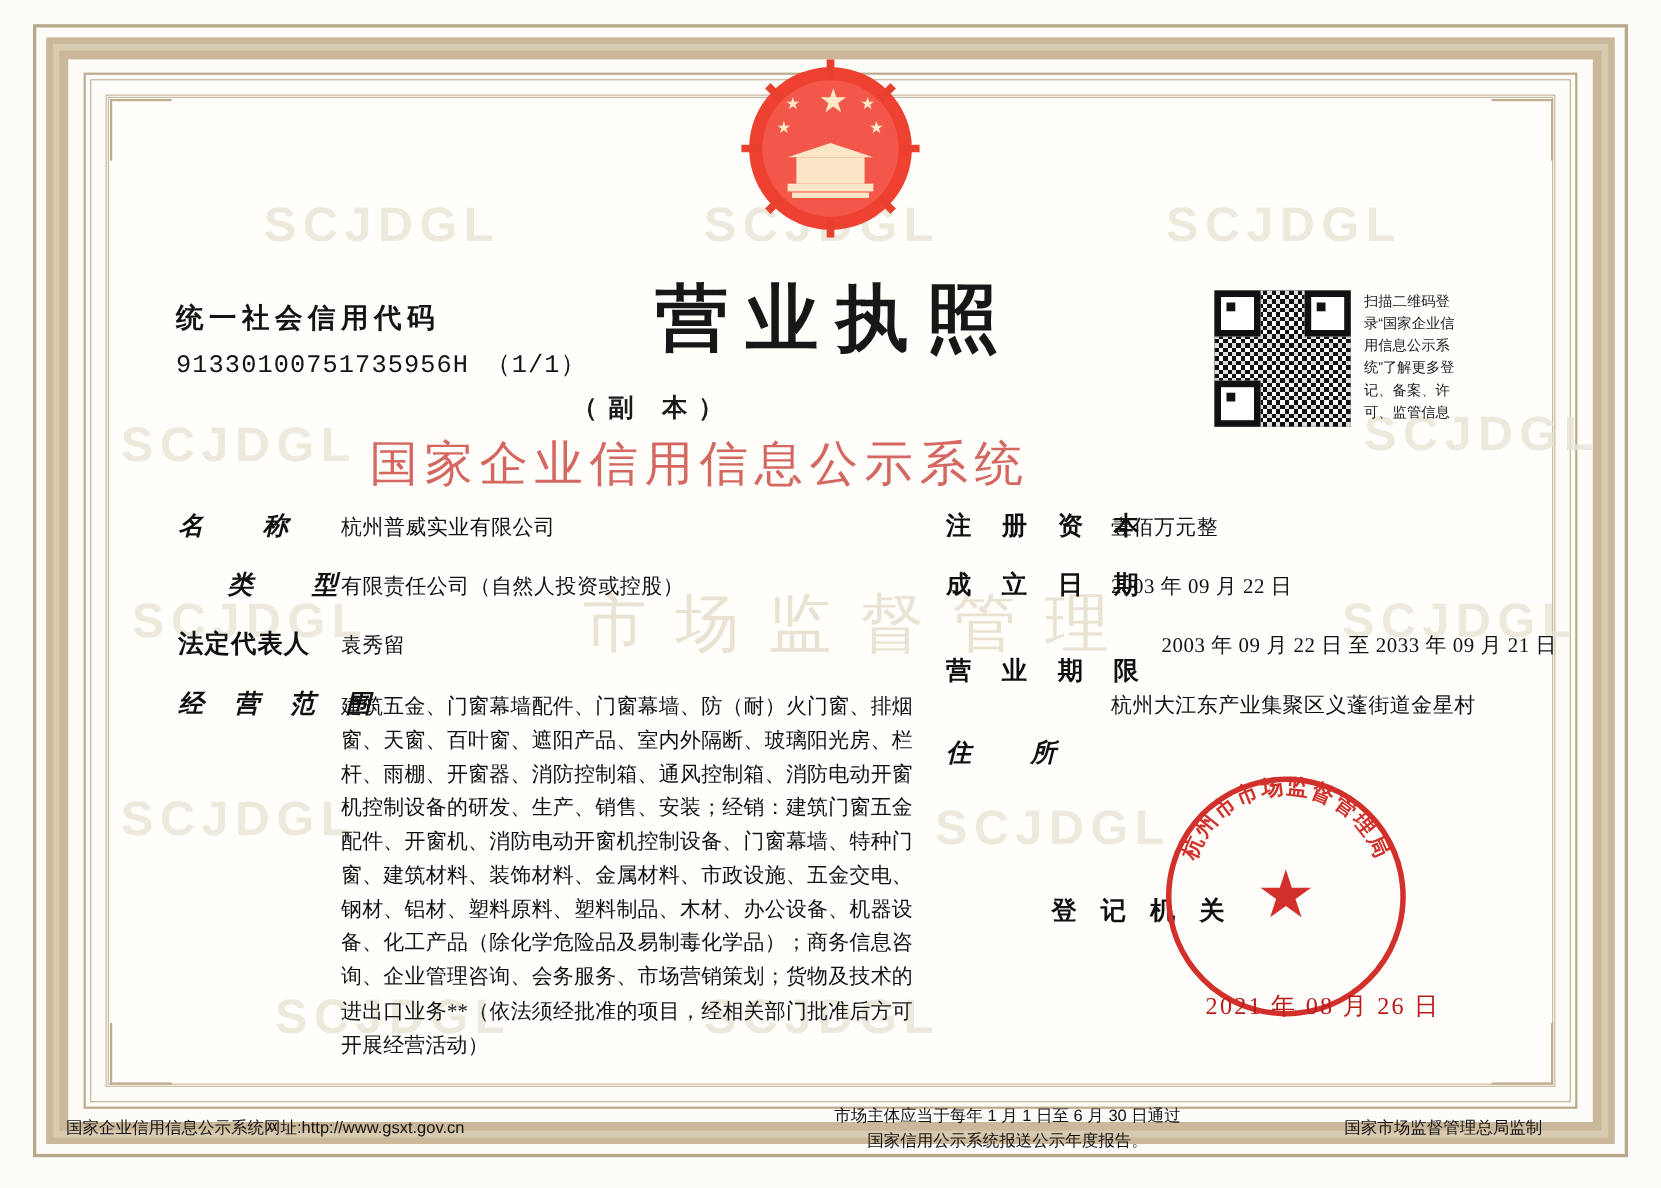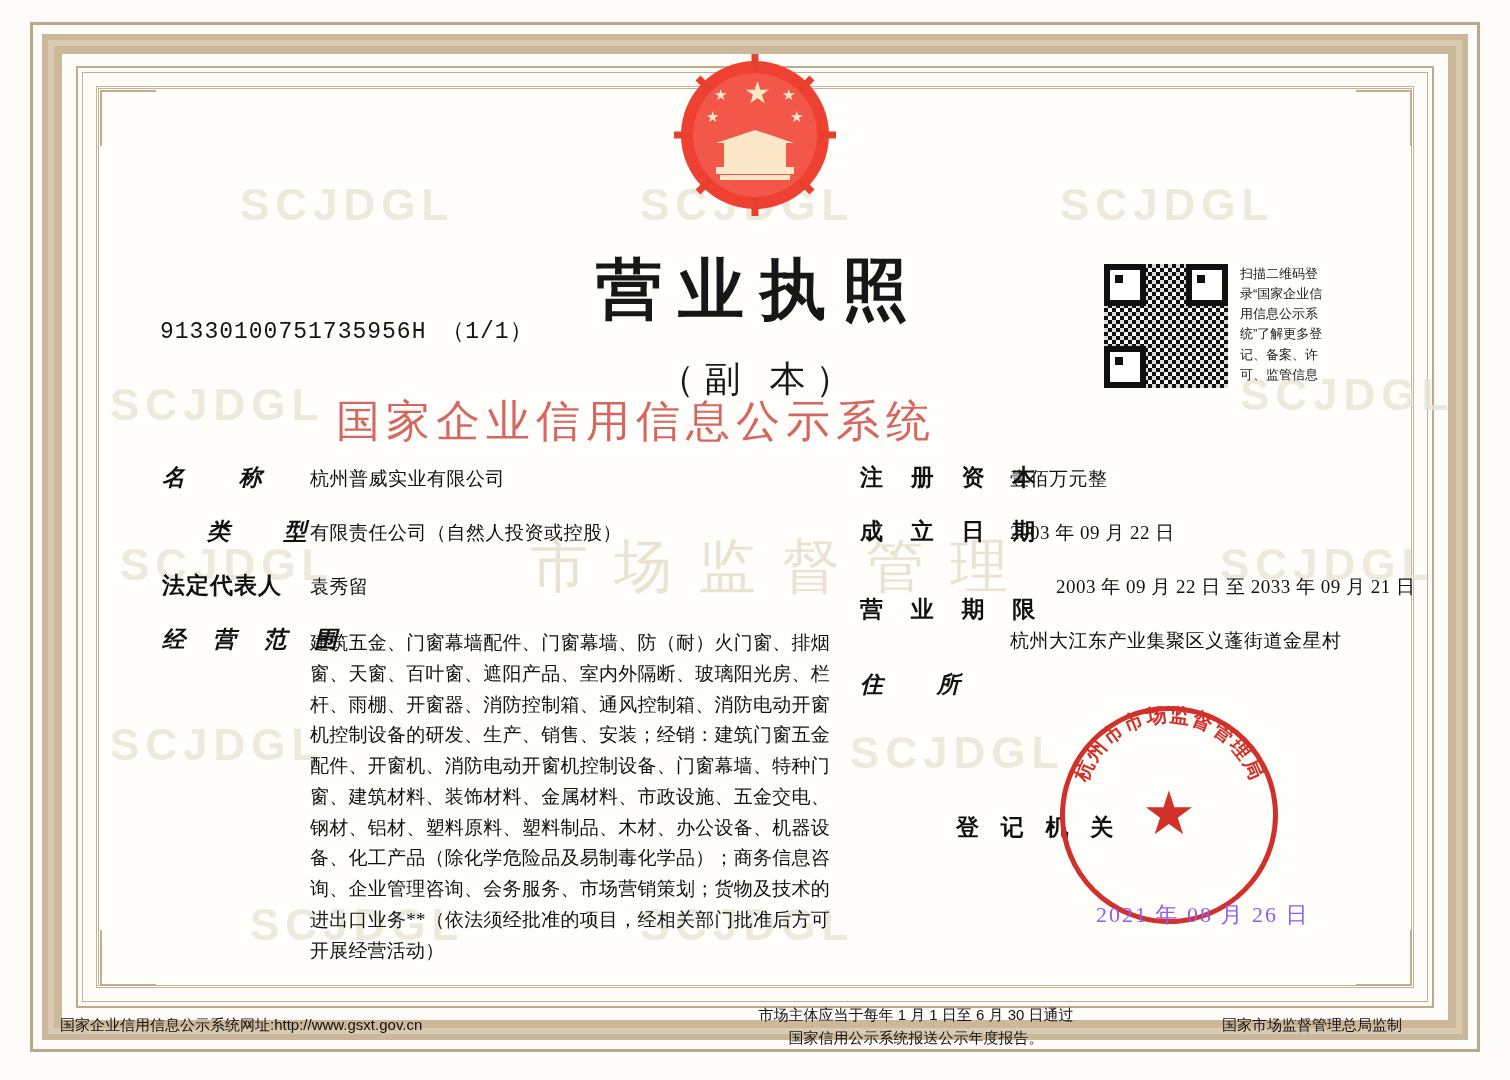--- a/index.html
+++ b/index.html
@@ -146,24 +146,25 @@
     font-size: 66px;
     letter-spacing: 16px;
     font-weight: bold;
     color: #171717;
     font-family: "Liberation Serif", serif;
   }
   .title-sub {
     position: absolute;
     left: 520px; top: 355px;
     width: 480px;
-    text-align: center;
-    font-size: 36px;
+    text-align: left;
+    font-size: 23px;
     letter-spacing: 10px;
     color: #1a1a1a;
+    font-weight: bold;
   }
 
   .code-label {
     position: absolute;
     left: 160px; top: 272px;
     font-size: 25px;
     letter-spacing: 5px;
     color: #141414;
     font-weight: bold;
   }
@@ -286,21 +287,21 @@
     left: 956px; top: 812px;
     font-size: 23px;
     font-weight: bold;
     letter-spacing: 8px;
     color: #111;
   }
   .issue-date {
     position: absolute;
     left: 1096px; top: 900px;
     font-size: 22px;
-    color: #8b5cf6;
+    color: #b91c1c;
     letter-spacing: 2px;
   }
 
   
   .foot {
     position: absolute;
     font-size: 15px;
     color: #111;
     font-family: "Liberation Sans", sans-serif;
   }
@@ -364,20 +365,21 @@
     <div class="star s-small" style="left:110px; top:36px;">★</div>
     <div class="star s-small" style="left:118px; top:58px;">★</div>
     <div class="gate">
       <div class="roof"></div>
       <div class="body"></div>
       <div class="base"></div>
       <div class="base2"></div>
     </div>
   </div>
 
+  <div class="code-label">统一社会信用代码</div>
   <div class="code-value">91330100751735956H （1/1）</div>
 
   <div class="title-main">营业执照</div>
   <div class="title-sub">（副 本）</div>
 
   <div class="qr-box">
     <div class="finder" style="left:0; top:0;"></div>
     <div class="finder" style="right:0; top:0;"></div>
     <div class="finder" style="left:0; bottom:0;"></div>
   </div>

